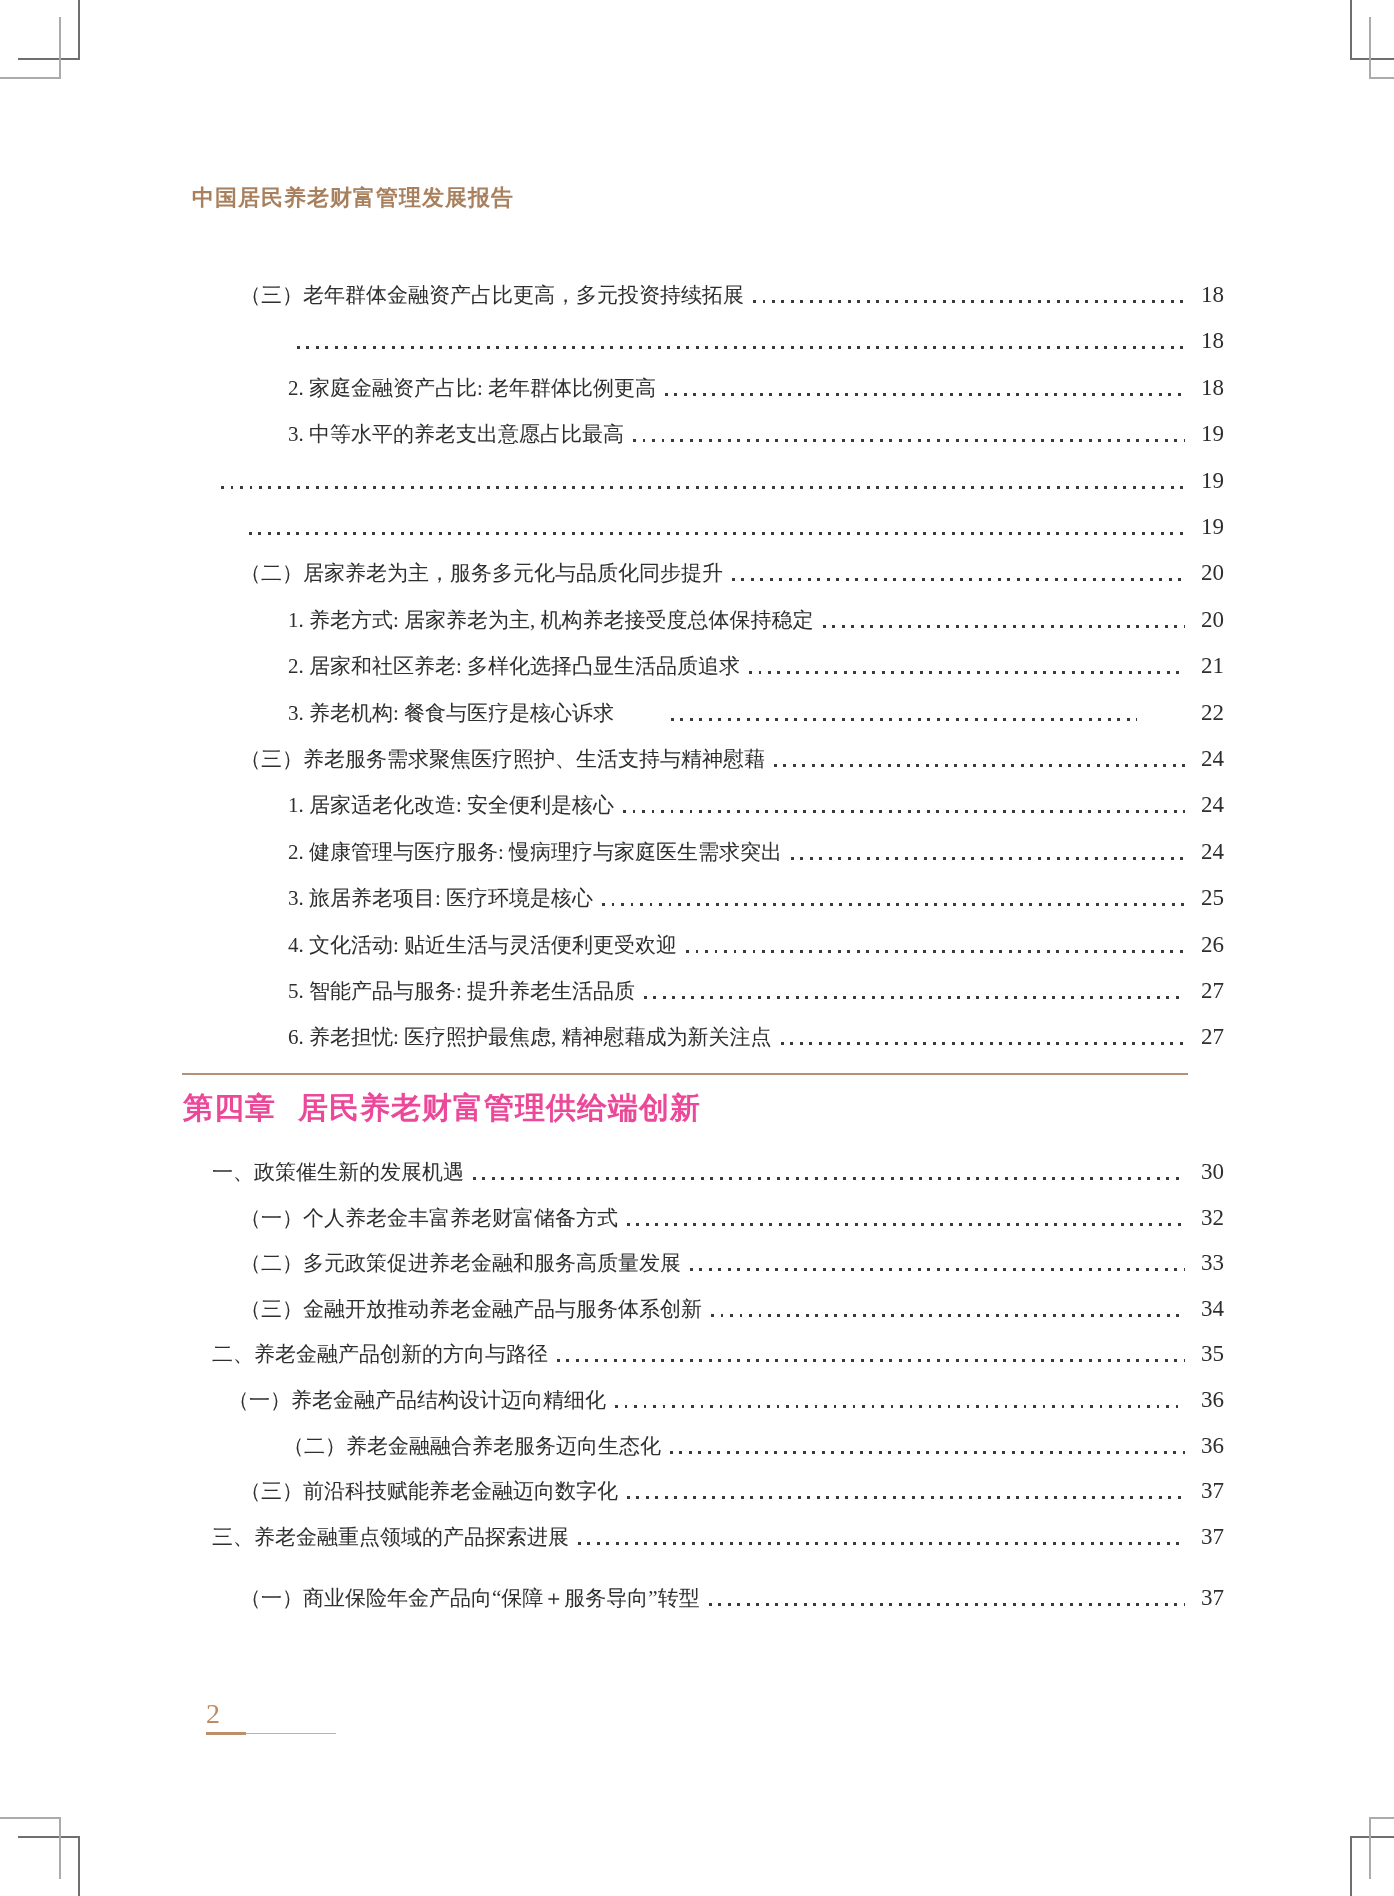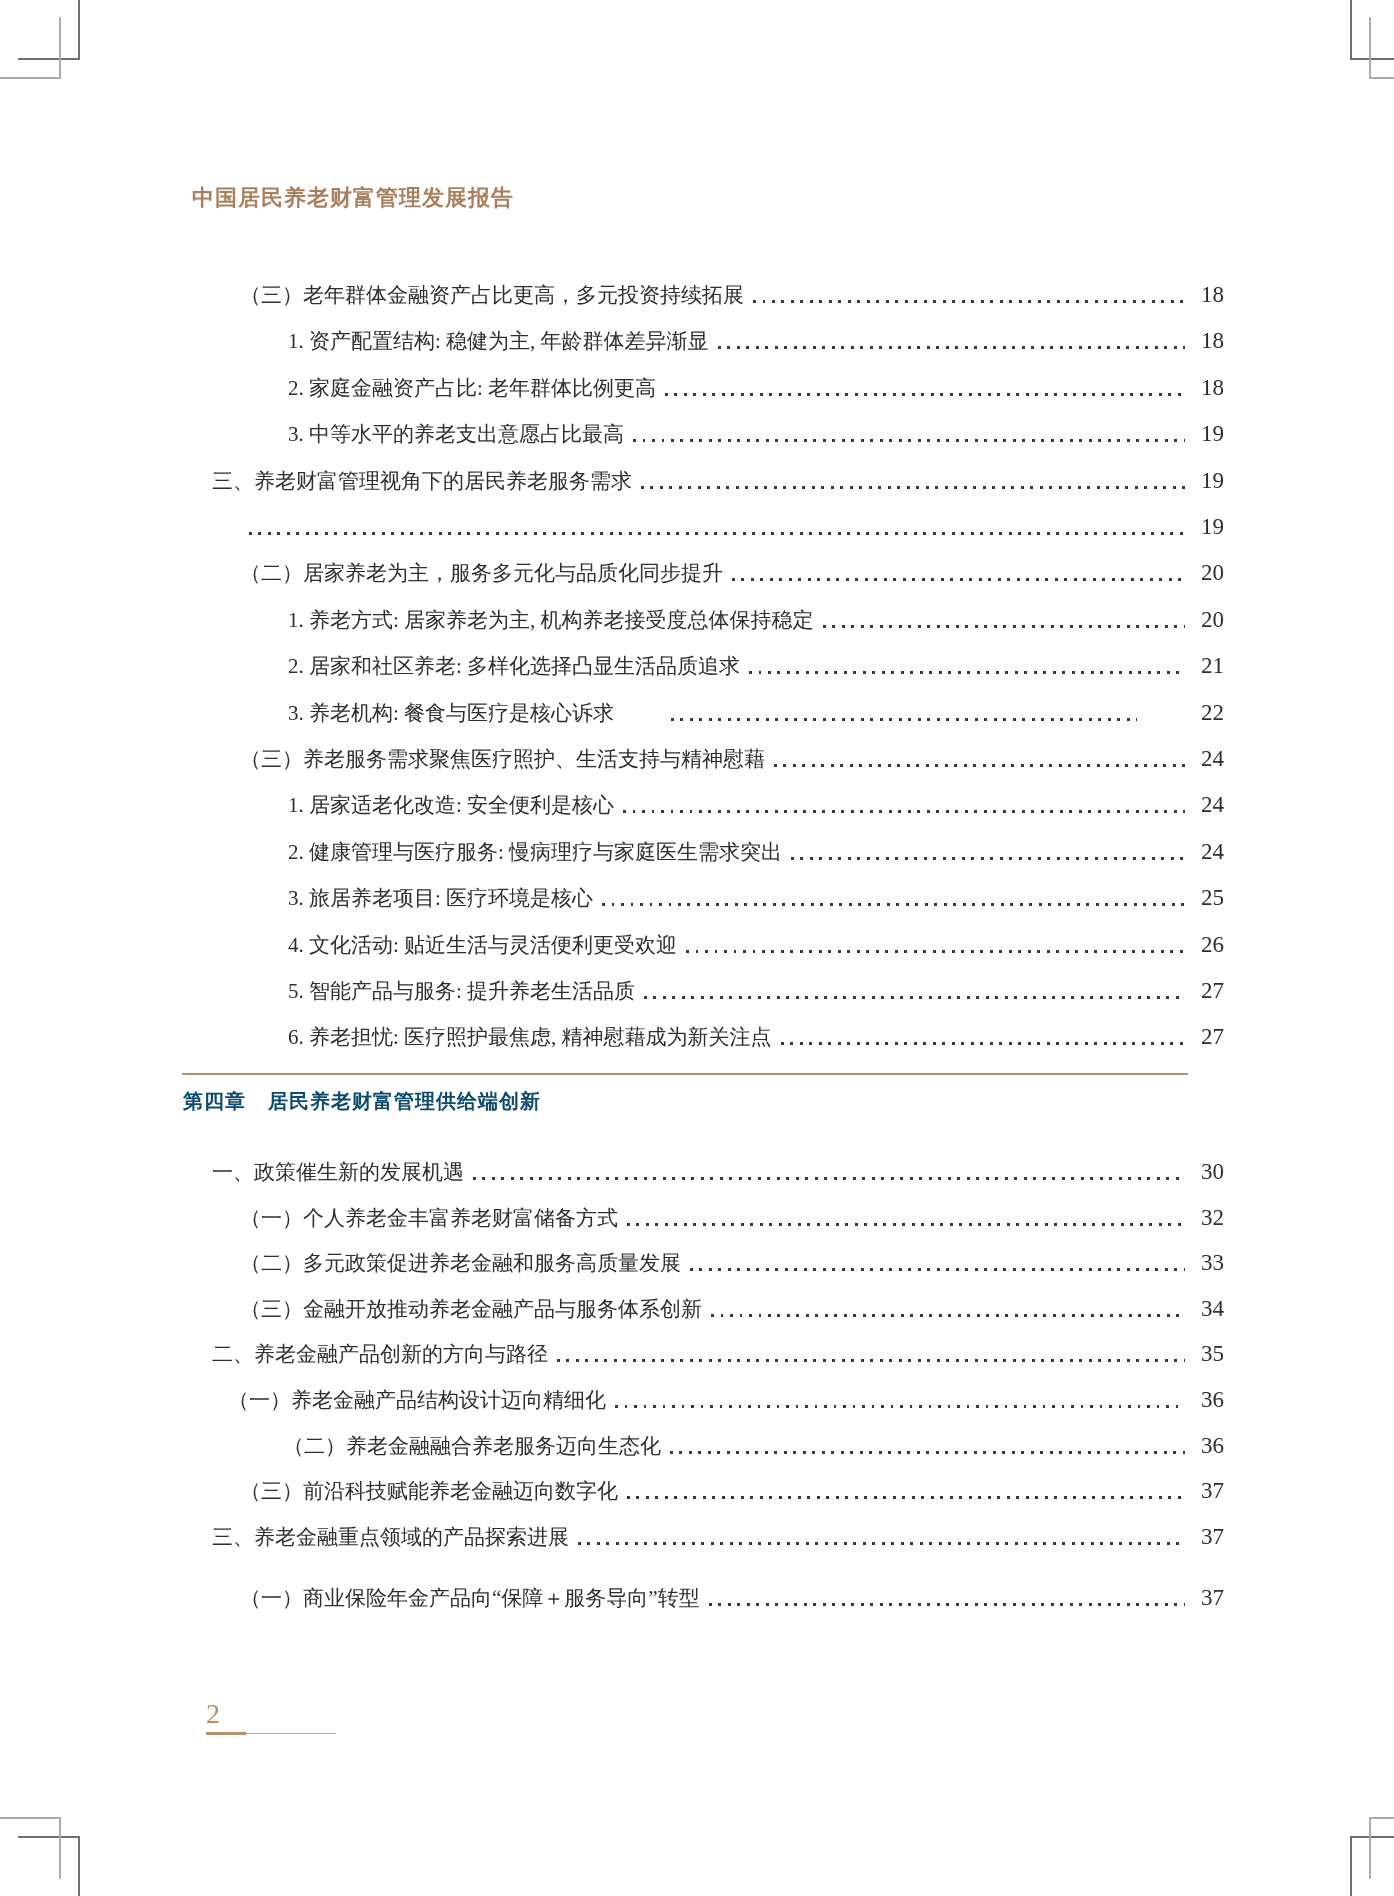--- a/index.html
+++ b/index.html
@@ -69,23 +69,23 @@
     left:182px;
     top:1073px;
     width:1006px;
     height:2px;
     background:#b59176;
   }
   .chapter-heading{
     position:absolute;
     left:183px;
     top:1088px;
-    font-size:20px;
+    font-size:30px;
     font-weight:bold;
-    color:#0c4a6e;
+    color:#ec4899;
     letter-spacing:1px;
   }
   .chapter-heading .chapter-title{margin-left:22px;}
 
   
   .footer-pagenum{
     position:absolute;
     left:206px;
     top:1698px;
     font-size:28px;
@@ -124,36 +124,34 @@
 
   <div class="running-header">中国居民养老财富管理发展报告</div>
 
   <div id="toc-top">
       <div class="toc-row" style="top: 280px; left: 240px;">
         <span class="toc-title">（三）老年群体金融资产占比更高，多元投资持续拓展</span>
         <span class="leader"></span>
         <span class="pagenum">18</span>
       </div>
       <div class="toc-row" style="top: 326.4px; left: 288px;">
-        <span class="toc-title">1. 资产配置结构: 稳健为主, 年龄群体差异渐显</span>
         <span class="leader"></span>
         <span class="pagenum">18</span>
       </div>
       <div class="toc-row" style="top: 372.8px; left: 288px;">
         <span class="toc-title">2. 家庭金融资产占比: 老年群体比例更高</span>
         <span class="leader"></span>
         <span class="pagenum">18</span>
       </div>
       <div class="toc-row" style="top: 419.2px; left: 288px;">
         <span class="toc-title">3. 中等水平的养老支出意愿占比最高</span>
         <span class="leader"></span>
         <span class="pagenum">19</span>
       </div>
       <div class="toc-row" style="top: 465.6px; left: 212px;">
-        <span class="toc-title">三、养老财富管理视角下的居民养老服务需求</span>
         <span class="leader"></span>
         <span class="pagenum">19</span>
       </div>
       <div class="toc-row" style="top: 512px; left: 240px;">
         <span class="leader"></span>
         <span class="pagenum">19</span>
       </div>
       <div class="toc-row" style="top: 558.4px; left: 240px;">
         <span class="toc-title">（二）居家养老为主，服务多元化与品质化同步提升</span>
         <span class="leader"></span>

